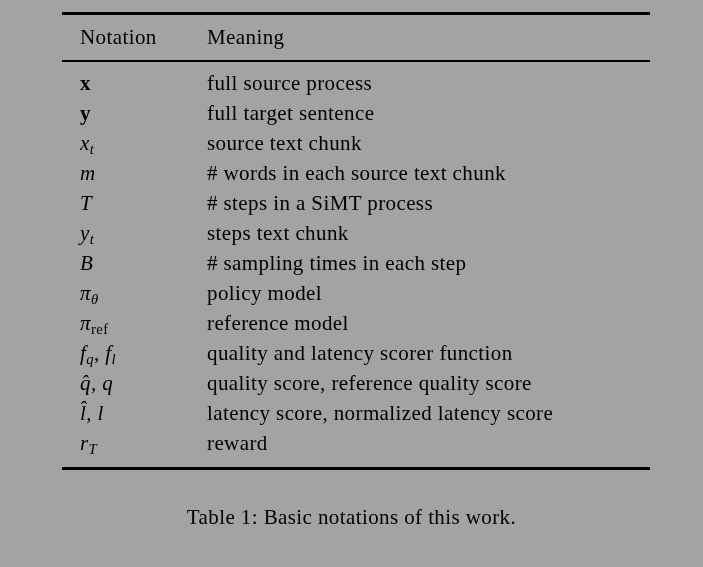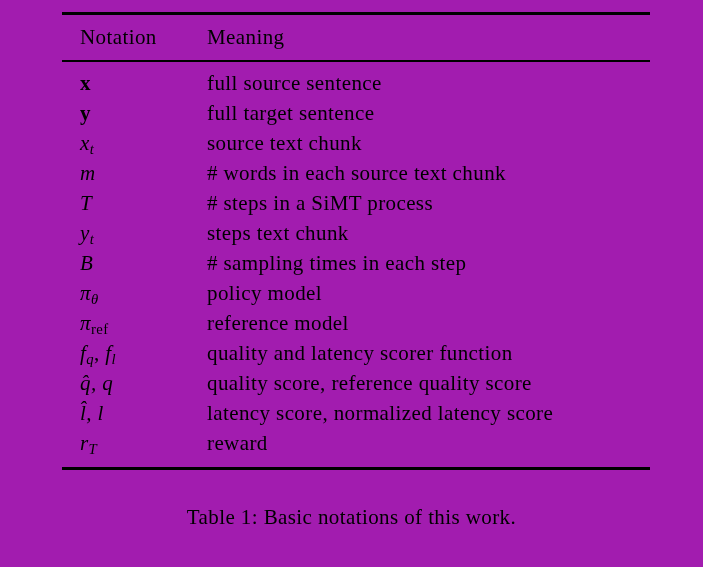--- a/index.html
+++ b/index.html
@@ -3,21 +3,21 @@
 <meta charset="utf-8">
 <style>
   * { margin: 0; padding: 0; box-sizing: border-box; }
   html, body {
     width: 703px; height: 567px;
     background: #ffffff;
     font-family: "Liberation Serif", "DejaVu Serif", serif;
     color: #000000;
     overflow: hidden;
   }
-  .page { position: relative; width: 703px; height: 567px; background: #a21caf; }
+  .page { position: relative; width: 703px; height: 567px; background: #a3a3a3; }
 
   .ntable { position: absolute; left: 62px; top: 12px; width: 588px; }
 
   .rule { width: 100%; background: #000000; }
   .rule.thick { height: 3px; }
   .rule.thin  { height: 2px; }
 
   .thead {
     display: flex; height: 45px; align-items: center;
     font-size: 21px; letter-spacing: 0.4px;
@@ -47,21 +47,21 @@
   <div class="ntable">
     <div class="rule thick"></div>
     <div class="thead">
       <div class="col1">Notation</div>
       <div class="col2">Meaning</div>
     </div>
     <div class="rule thin"></div>
     <div class="tbody">
         <div class="trow">
           <div class="col1"><span class="bold">x</span></div>
-          <div class="col2">full source sentence</div>
+          <div class="col2">full source process</div>
         </div>
         <div class="trow">
           <div class="col1"><span class="bold">y</span></div>
           <div class="col2">full target sentence</div>
         </div>
         <div class="trow">
           <div class="col1"><span class="italic">x</span><sub class="sub-it">t</sub></div>
           <div class="col2">source text chunk</div>
         </div>
         <div class="trow">

